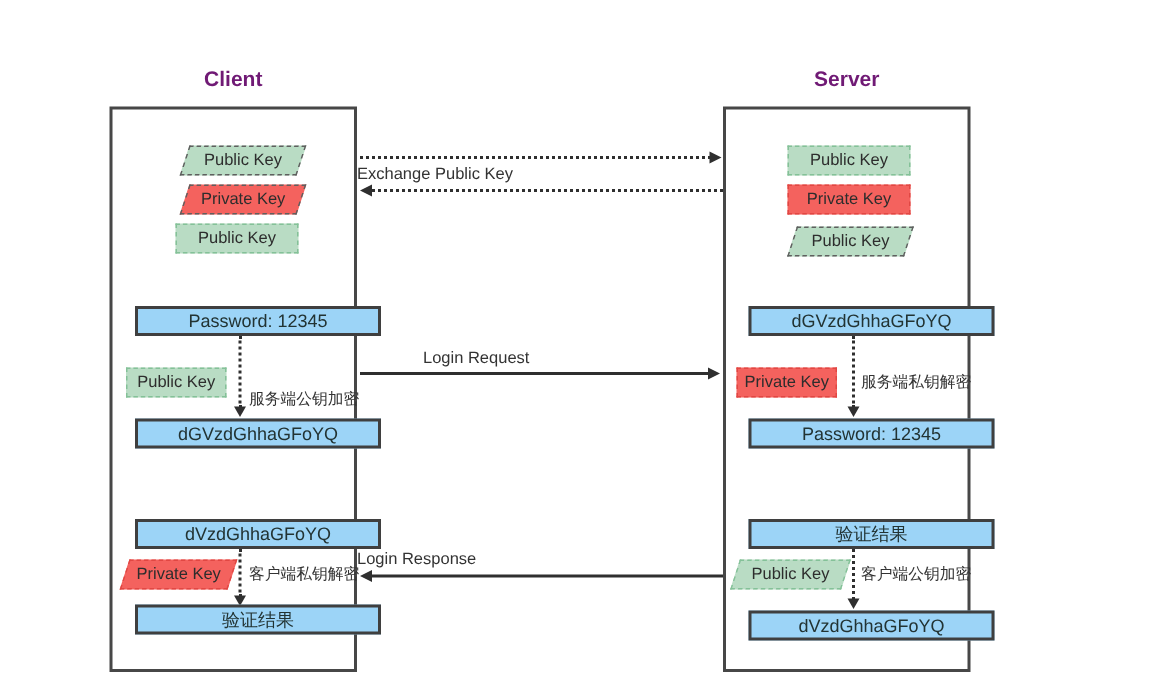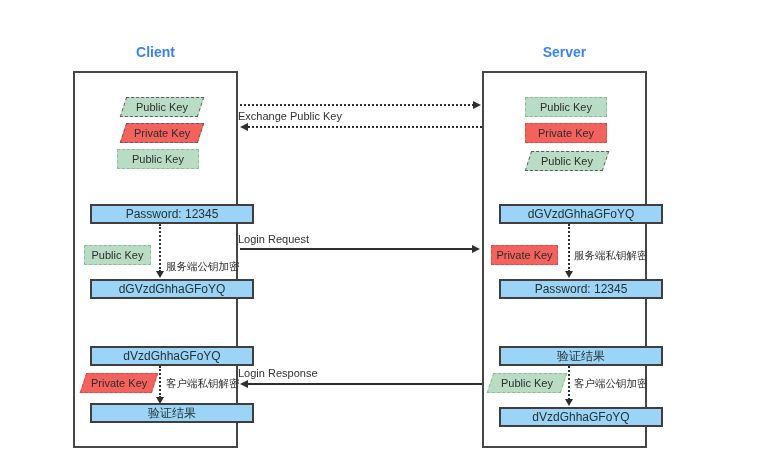--- a/index.html
+++ b/index.html
@@ -3,21 +3,21 @@
 <meta charset="utf-8">
 <style>
   * { box-sizing: border-box; margin: 0; padding: 0; }
   body { background: #fff; font-family: "Liberation Sans", "DejaVu Sans", sans-serif; }
   .canvas { position: relative; width: 768px; height: 461px; background: #fff; overflow: hidden; color: var(--text); }
 
   .diagram-title { position: absolute; left: 0; top: 15px; width: 720px; text-align: center;
     font-size: 14px; font-weight: bold; color: #1f1f1f; letter-spacing: 1px; }
 
   .lane-title { position: absolute; top: 44px; width: 165px; text-align: center;
-    font-size: 14px; font-weight: bold; color: #3b82f6; }
+    font-size: 14px; font-weight: bold; color: #701a75; }
 
   .actor-box { position: absolute; top: 71px; width: 165px; height: 377px;
     border: 2px solid #474747; background: #fff; }
 
   .shape { position: absolute; height: 20px; display: flex; align-items: center; justify-content: center;
     font-size: 11px; color: #2d2d2d; white-space: nowrap; }
   .green { background: var(--public-key-fill); border: 1px dashed var(--public-key-border); }
   .red   { background: var(--private-key-fill); border: 1px dashed var(--private-key-border); }
   .dark-border { border-color: var(--exchanged-border); }
   .para { transform: skewX(-18deg); }
@@ -127,21 +127,21 @@
 
     <div class="msg" style="top:334px;">dVzdGhhaGFoYQ</div>
   </div>
 
   <div class="hline-dot" style="left:240px; top:104px; width:234px;"></div>
   <div class="tri-right" style="left:473px; top:101px;"></div>
   <div class="flow-label" style="top:110px;">Exchange Public Key</div>
   <div class="hline-dot" style="left:248px; top:126px; width:234px;"></div>
   <div class="tri-left" style="left:240px; top:123px;"></div>
 
-  <div class="flow-label" style="top:233px;">Login Request</div>
+  <div class="flow-label" style="top:233px;margin-left:44px;">Login Request</div>
   <div class="hline-solid" style="left:240px; top:248px; width:233px;"></div>
   <div class="tri-right" style="left:472px; top:245px;"></div>
 
   <div class="flow-label" style="top:367px;">Login Response</div>
   <div class="hline-solid" style="left:248px; top:383px; width:234px;"></div>
   <div class="tri-left" style="left:240px; top:380px;"></div>
 
 </div>
 
 </body></html>

